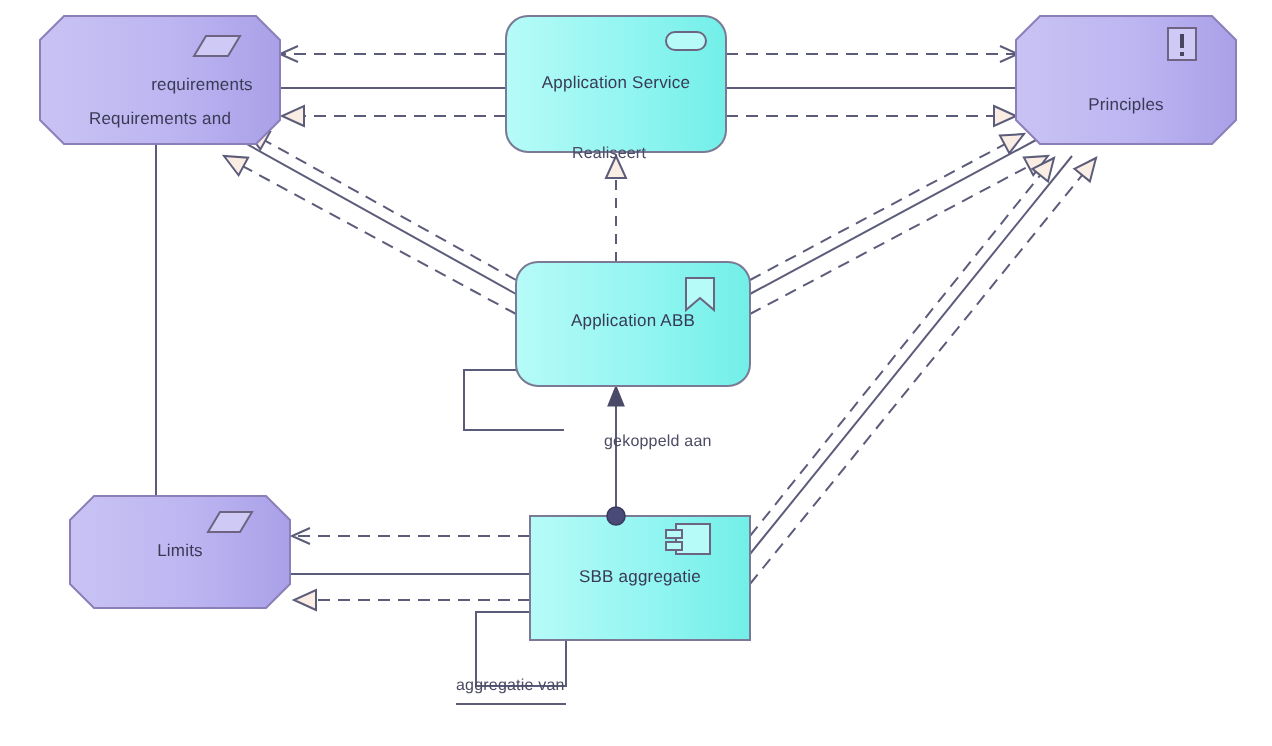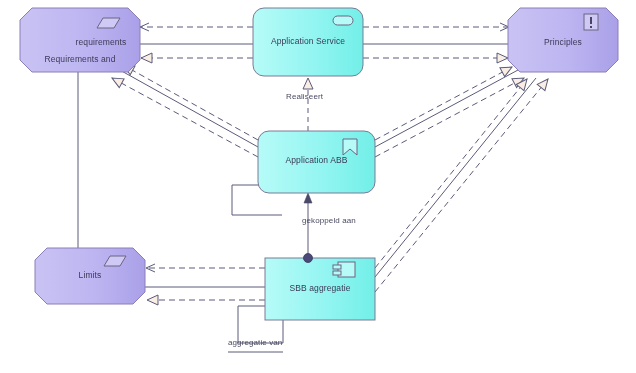--- a/index.html
+++ b/index.html
@@ -159,32 +159,32 @@
 <div class="node" style="left:20px;top:26px;width:120px;">
   <div class="nlabel" style="top:0;margin-top:28px;">Requirements and</div>
   <div class="nlabel" style="top:11px;padding-left:42px;">requirements</div>
 </div>
 
 <div class="node" style="left:253px;top:36px;width:110px;">
   <div class="nlabel" style="top:0;">Application Service</div>
 </div>
 
 <div class="node" style="left:508px;top:35px;width:110px;">
-  <div class="nlabel" style="top:2px;">Principles</div>
+  <div class="nlabel" style="top:12px;">Principles</div>
 </div>
 
 <div class="node" style="left:258px;top:155px;width:117px;">
   <div class="nlabel" style="top:0;">Application ABB</div>
 </div>
 
 <div class="node" style="left:265px;top:283px;width:110px;">
   <div class="nlabel" style="top:0;">SBB aggregatie</div>
 </div>
 
 <div class="node" style="left:35px;top:270px;width:110px;">
   <div class="nlabel" style="top:0;">Limits</div>
 </div>
 
-<div class="edgelabel" style="left:286px;top:92px;">Realiseert</div>
+<div class="edgelabel" style="left:286px;top:72px;">Realiseert</div>
 
 <div class="edgelabel" style="left:282px;top:216px;padding-left:20px;">gekoppeld aan</div>
 
 <div class="edgelabel" style="left:228px;top:338px;">aggregatie van</div>
 
 </body></html>

